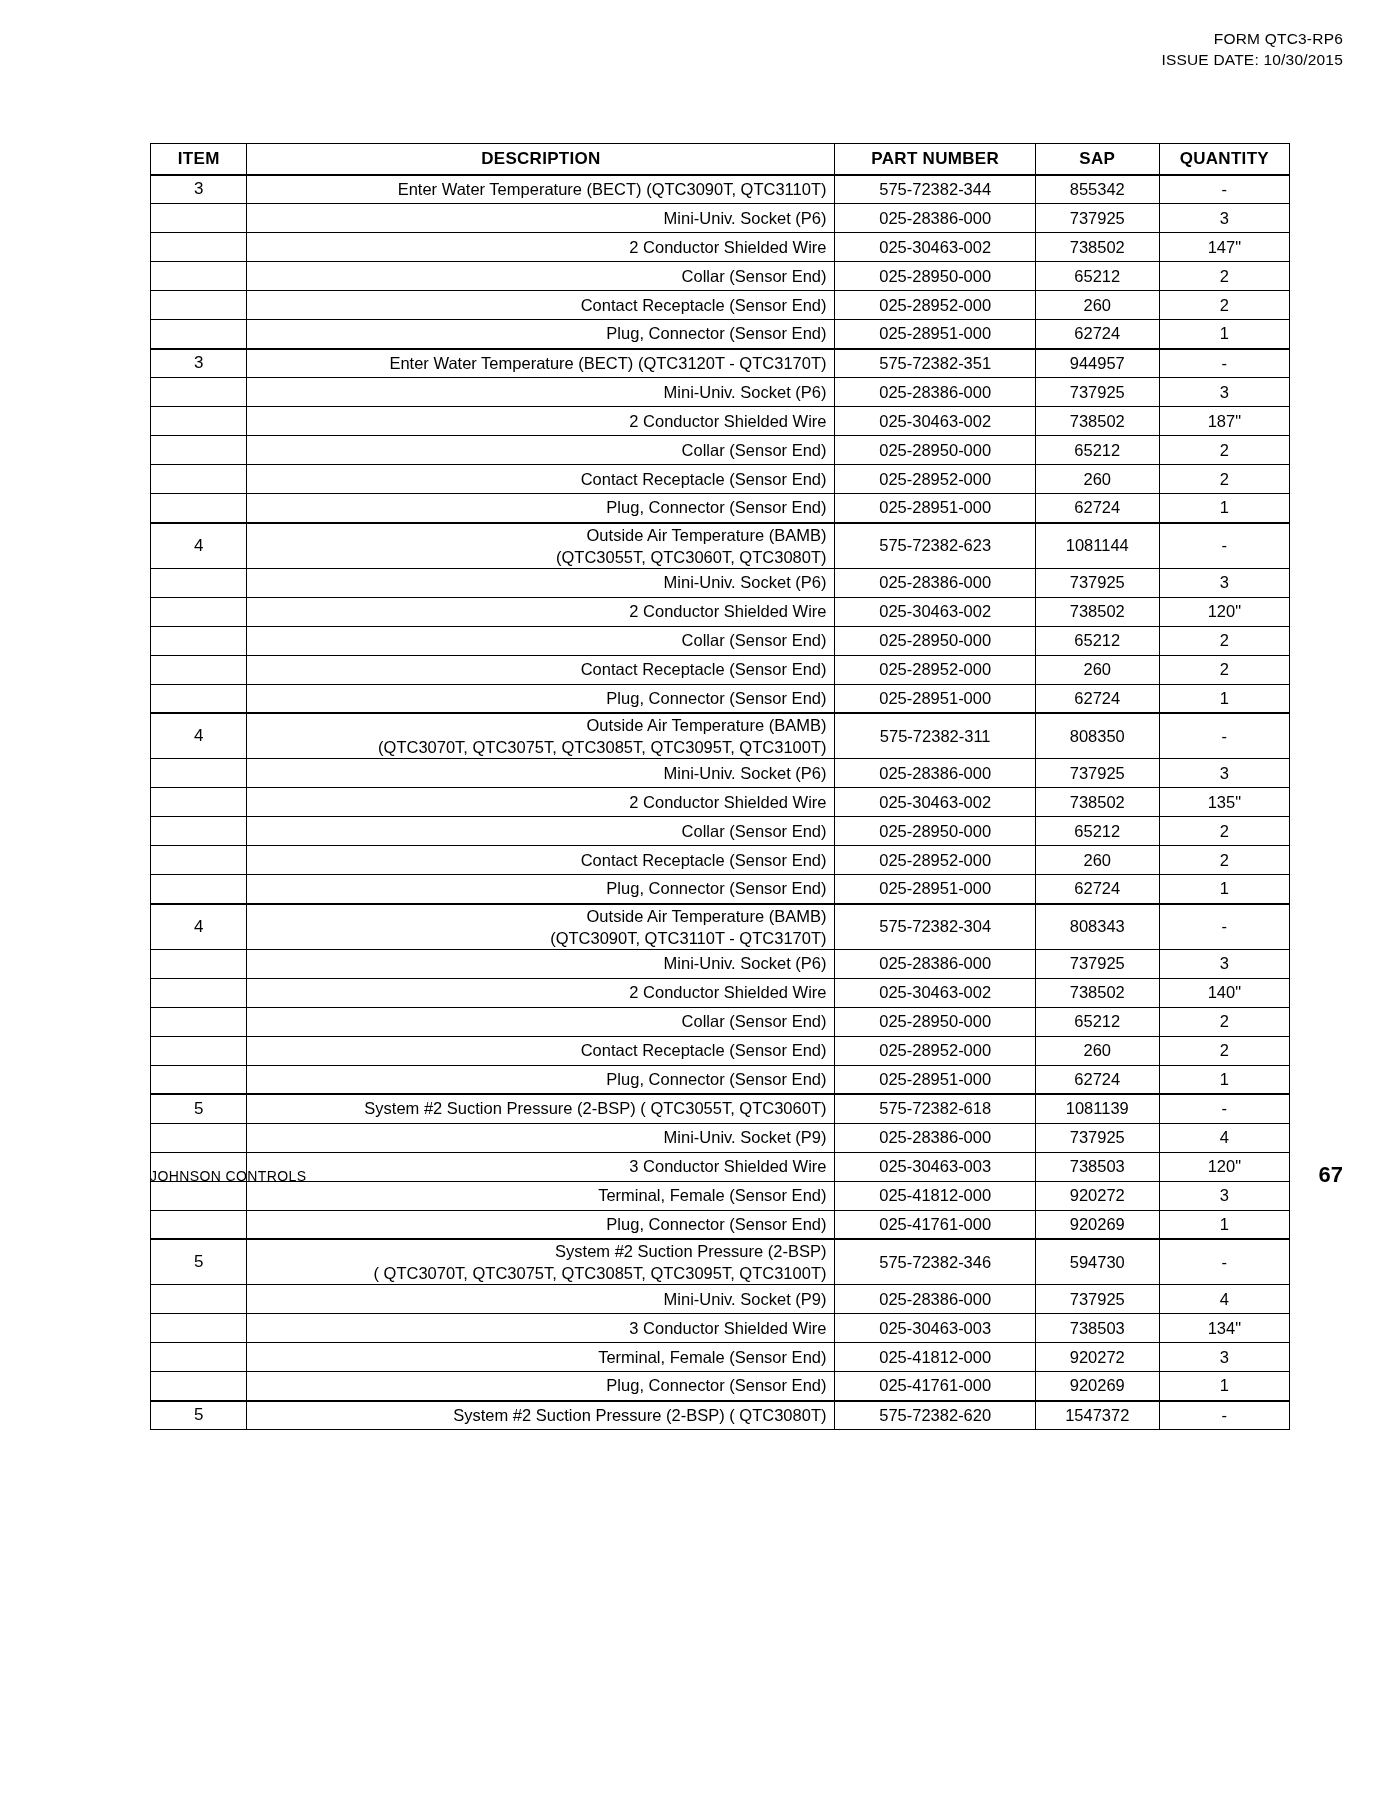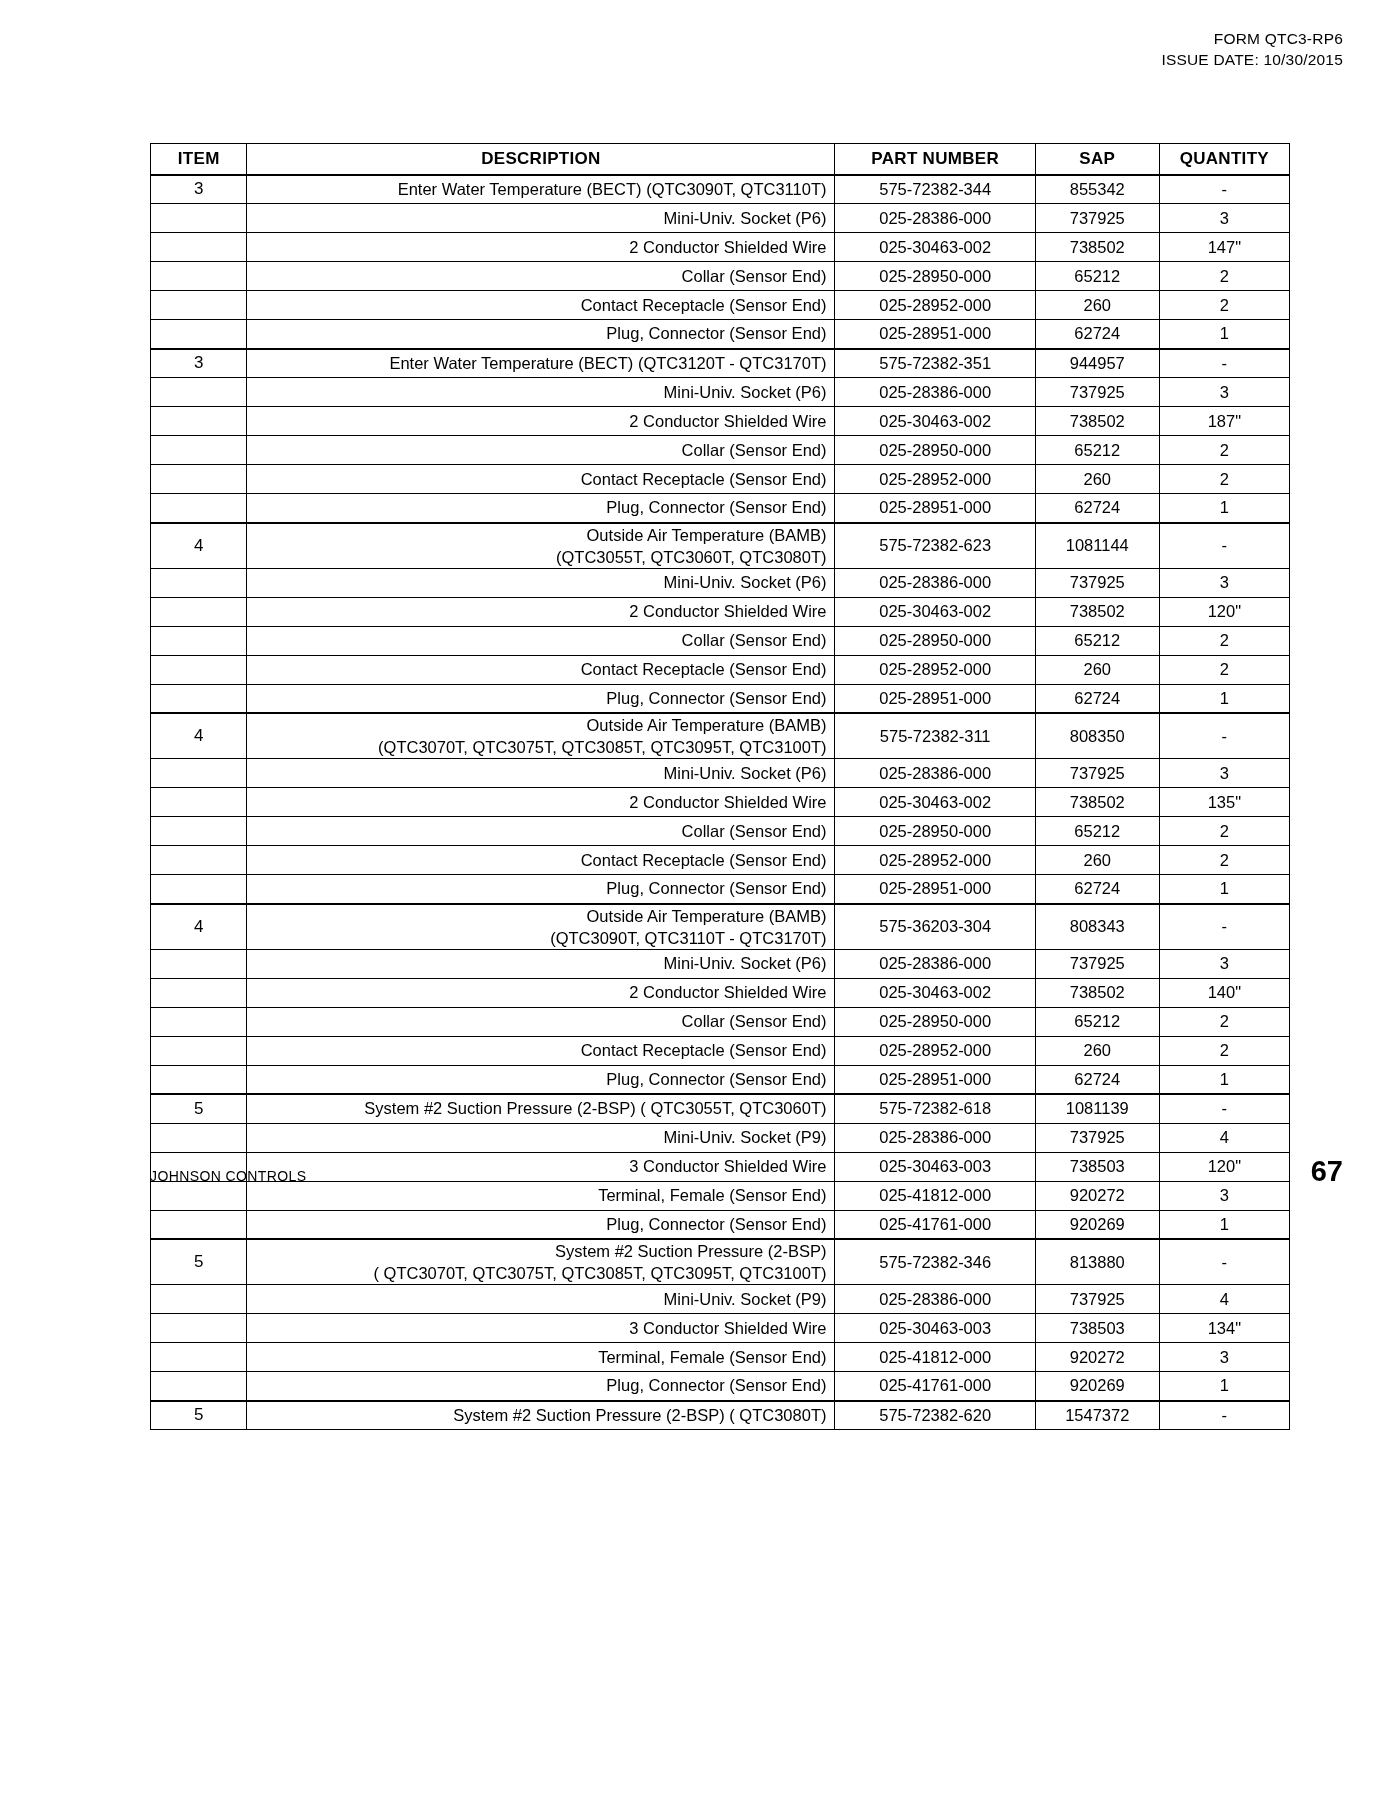--- a/index.html
+++ b/index.html
@@ -129,21 +129,21 @@
     position: absolute;
     left: 146px;
     bottom: 84px;
     font-size: 14px;
     letter-spacing: 0.4px;
   }
   .doc-footer-right {
     position: absolute;
     right: 52px;
     bottom: 80px;
-    font-size: 29px;
+    font-size: 22px;
     font-weight: bold;
   }
 </style>
 </head>
 <body>
 
 <div class="page">
 
   <div class="doc-header">
     <div>FORM QTC3-RP6</div>
@@ -343,21 +343,21 @@
             <td class="c-pn-cell">025-28951-000</td>
             <td class="c-sap-cell">62724</td>
             <td class="c-qty-cell">1</td>
           </tr>
           <tr class="group-start tall">
             <td class="c-item-cell">4</td>
             <td class="c-desc-cell two-line">
               <span class="l1">Outside Air Temperature (BAMB)</span>
               <span class="l2">(QTC3090T, QTC3110T - QTC3170T)</span>
             </td>
-            <td class="c-pn-cell">575-36203-304</td>
+            <td class="c-pn-cell">575-72382-304</td>
             <td class="c-sap-cell">808343</td>
             <td class="c-qty-cell">-</td>
           </tr>
           <tr>
             <td class="c-item-cell"></td>
             <td class="c-desc-cell">Mini-Univ. Socket (P6)</td>
             <td class="c-pn-cell">025-28386-000</td>
             <td class="c-sap-cell">737925</td>
             <td class="c-qty-cell">3</td>
           </tr>
@@ -424,21 +424,21 @@
             <td class="c-sap-cell">920269</td>
             <td class="c-qty-cell">1</td>
           </tr>
           <tr class="group-start tall">
             <td class="c-item-cell">5</td>
             <td class="c-desc-cell two-line">
               <span class="l1">System #2 Suction Pressure (2-BSP)</span>
               <span class="l2">( QTC3070T, QTC3075T, QTC3085T, QTC3095T, QTC3100T)</span>
             </td>
             <td class="c-pn-cell">575-72382-346</td>
-            <td class="c-sap-cell">813880</td>
+            <td class="c-sap-cell">594730</td>
             <td class="c-qty-cell">-</td>
           </tr>
           <tr>
             <td class="c-item-cell"></td>
             <td class="c-desc-cell">Mini-Univ. Socket (P9)</td>
             <td class="c-pn-cell">025-28386-000</td>
             <td class="c-sap-cell">737925</td>
             <td class="c-qty-cell">4</td>
           </tr>
           <tr>

